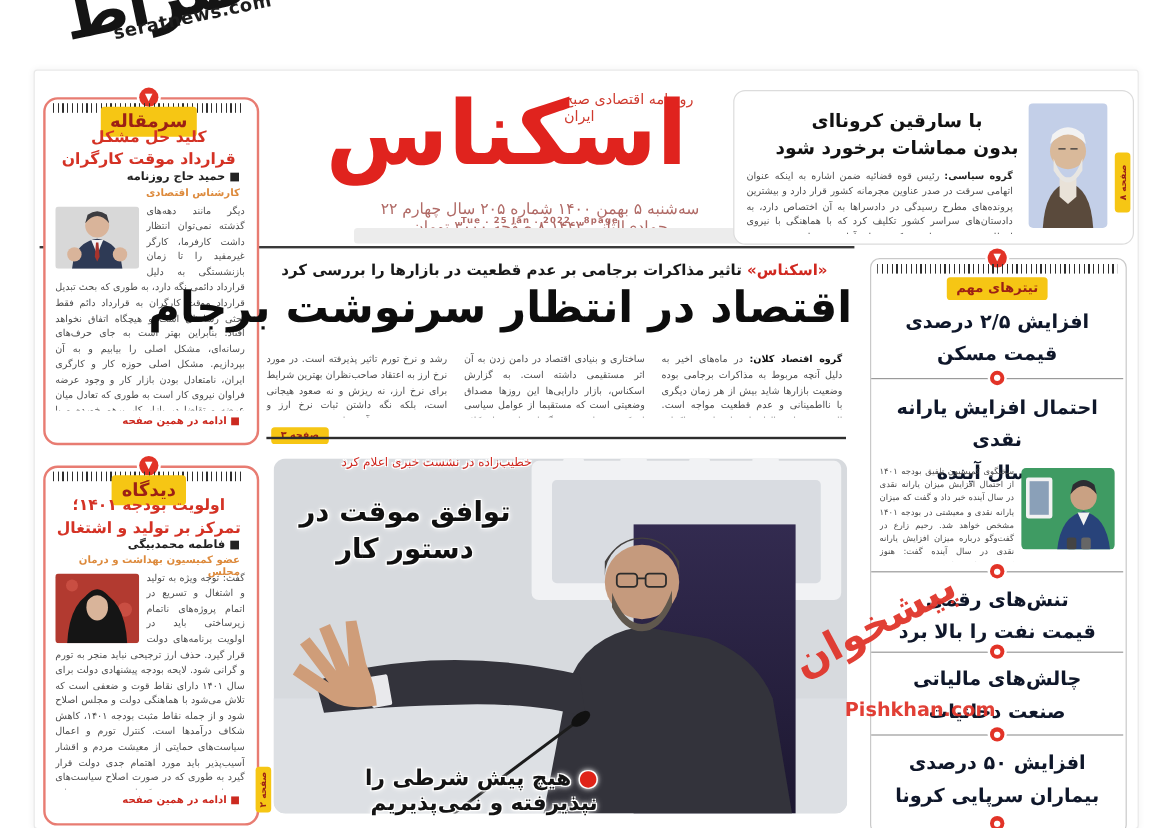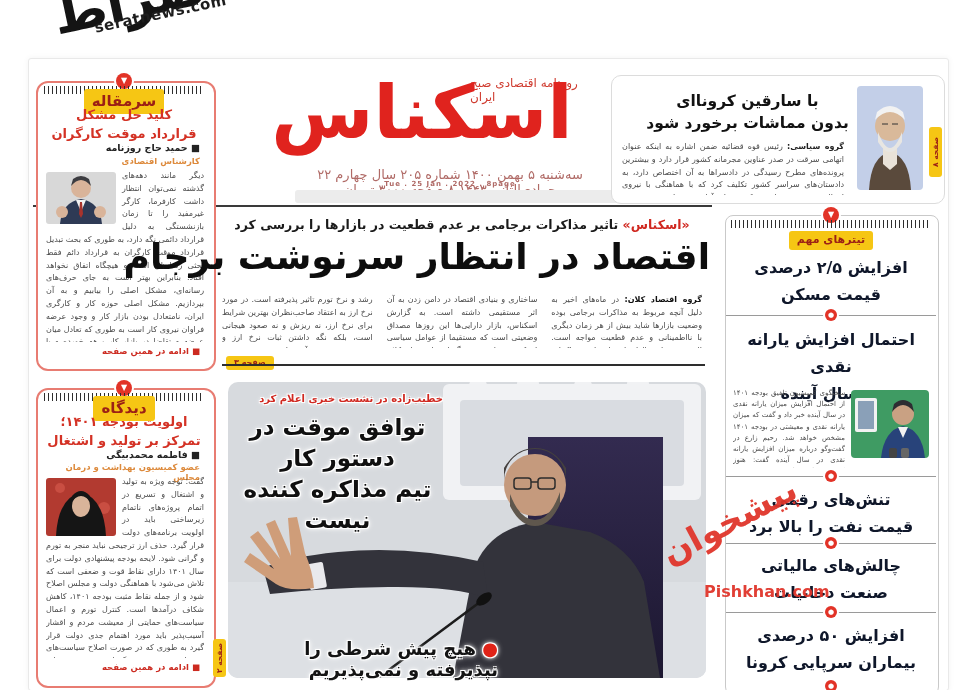--- a/index.html
+++ b/index.html
@@ -170,24 +170,23 @@
     <path d="M86,206 Q60,210 48,202 L16,180 L22,171 L46,187 L22,155 L30,149 L52,177 L38,142 L47,138 L63,174 L60,136 L69,135 L77,171 Q85,190 86,206 Z" fill="#cf9d79"></path>
     <circle cx="307" cy="103" r="31" fill="#c59a7d"></circle>
     <path d="M276,98 A31,31 0 0 1 338,98 L338,86 Q326,66 307,66 Q288,66 276,86 Z" fill="#45413f"></path>
     <path d="M282,112 Q292,138 307,138 Q322,138 332,110 L332,122 Q322,144 307,144 Q292,144 282,124 Z" fill="#5f574d"></path>
     <rect x="286" y="96" width="17" height="11" rx="3" fill="none" stroke="#2c2c2c" stroke-width="1.5"></rect>
     <rect x="310" y="96" width="17" height="11" rx="3" fill="none" stroke="#2c2c2c" stroke-width="1.5"></rect>
     <line x1="303" y1="100" x2="310" y2="100" stroke="#2c2c2c" stroke-width="1.5"></line>
     <line x1="150" y1="296" x2="252" y2="220" stroke="#1c1c1c" stroke-width="2.5"></line>
     <ellipse cx="256" cy="217" rx="9" ry="5" fill="#111" transform="rotate(-36 256 217)"></ellipse>
   </svg>
-  <div class="abs rtl halo" style="left:243px;top:393px;width:200px;font-size:10px;font-weight:bold;color:#d02820;">خطیب‌زاده در نشست خبری اعلام کرد</div>
+  <div class="abs rtl halo" style="left:243px;top:380px;width:200px;font-size:10px;font-weight:normal;color:#d02820;">خطیب‌زاده در نشست خبری اعلام کرد</div>
   <div class="abs rtl halo" style="left:230px;top:412px;width:215px;font-size:23px;font-weight:900;color:#101010;text-align:center;line-height:1.35;">
     <div>توافق موقت در دستور کار</div>
-    <div>تیم مذاکره کننده نیست</div>
   </div>
   <div class="abs rtl halo" style="left:238px;top:638px;width:260px;font-size:18px;font-weight:bold;color:#141414;">
     <span style="color:#e02318;">●</span>
     <span>هیچ پیش شرطی را نپذیرفته و نمی‌پذیریم</span>
   </div>
   <div class="abs ytab vtab" style="left:213px;top:677px;width:38px;">صفحه ۲</div>
 
   <div class="abs panel" style="left:725px;top:215px;width:212px;height:478px;"></div>
   <div class="abs pin" style="left:823px;top:207px;">
       <span>▼</span>

